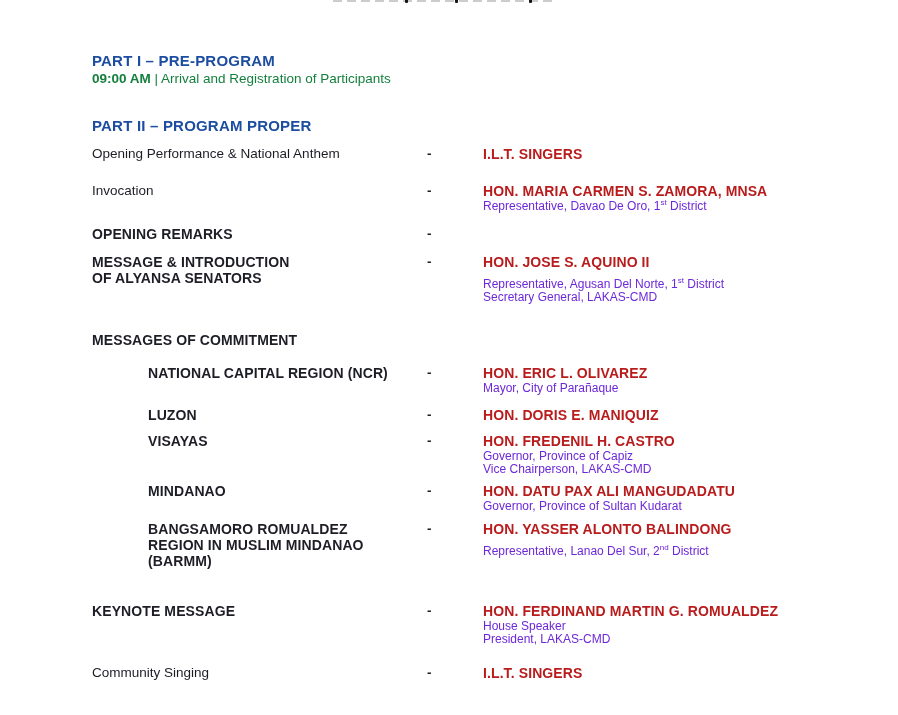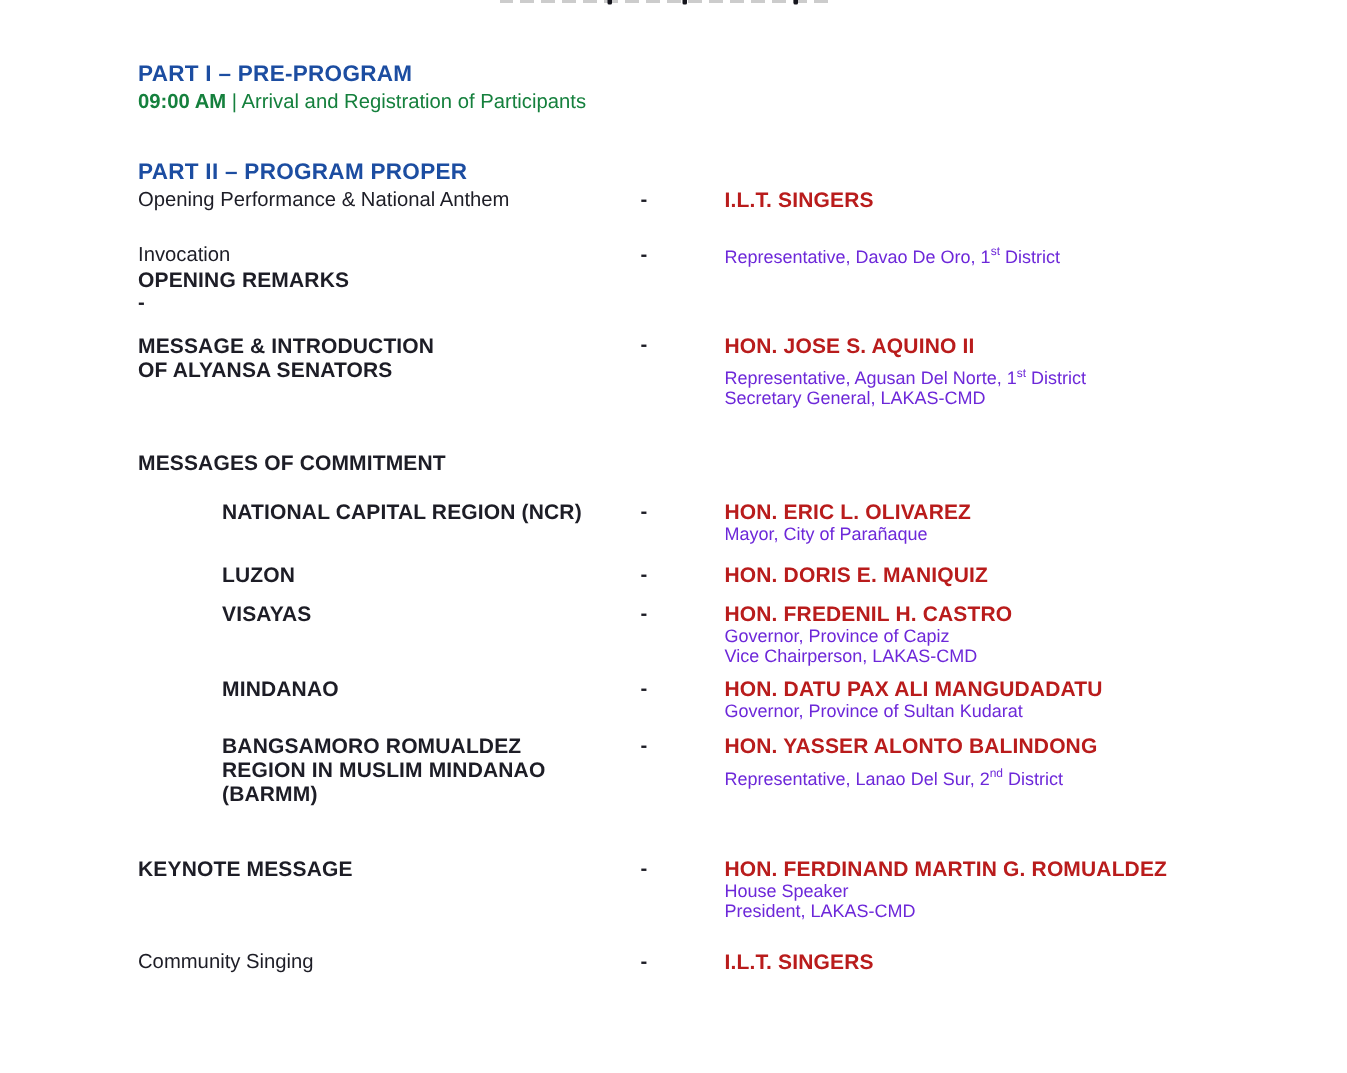--- a/index.html
+++ b/index.html
@@ -2,21 +2,21 @@
 <html><head>
 <meta charset="utf-8">
 <style>
   html,body{margin:0;padding:0;}
   body{
     width:898px;height:715px;overflow:hidden;position:relative;
     background:#ffffff;color:#1d1d26;
     font-family:"Liberation Sans", sans-serif;
     -webkit-font-smoothing:antialiased;
   }
-  .doc{position:absolute;left:92px;top:1px;width:760px;}
+  .doc{position:absolute;left:92px;top:12px;width:760px;}
 
   
   .top-fragment{position:absolute;left:333px;top:0;width:222px;height:3px;}
   .top-fragment .streak{
     position:absolute;left:0;top:0;width:100%;height:2px;opacity:.30;
     background:repeating-linear-gradient(90deg,#555 0 9px,transparent 9px 14px);
   }
   .top-fragment .mark{position:absolute;top:0;width:3px;height:3px;background:#15151d;border-radius:0 0 1px 1px;}
   .top-fragment .m1{left:72px;} .top-fragment .m2{left:122px;} .top-fragment .m3{left:196px;}
 
@@ -59,39 +59,40 @@
     <div class="time-line">
       <span class="bold">09:00 AM</span>
       <span>|</span>
       <span>Arrival and Registration of Participants</span>
     </div>
   </div>
 
   <div class="h-blue part2-heading">PART II – PROGRAM PROPER</div>
 
   <div>
-      <div class="row" style="margin-top: 2px;">
+      <div class="row" style="margin-top: 12px;">
         <div class="label">
           <div>Opening Performance &amp; National Anthem</div>
         </div>
         <div class="dash">-</div>
         <div class="right">
           <div class="name">I.L.T. SINGERS</div>
         </div>
       </div>
       <div class="row" style="margin-top: 20px;">
         <div class="label">
           <div>Invocation</div>
         </div>
         <div class="dash">-</div>
         <div class="right">
+          <div class="name">HON. MARIA CARMEN S. ZAMORA, MNSA</div>
           <div class="sub">Representative, Davao De Oro, 1<sup>st</sup> District</div>
         </div>
       </div>
-      <div class="row" style=" flex-direction: column;">
+      <div class="row" style="margin-top: 13px;">
         <div class="label bold">
           <div>OPENING REMARKS</div>
         </div>
         <div class="dash">-</div>
       </div>
       <div class="row" style="margin-top: 12px;">
         <div class="label bold">
           <div>MESSAGE &amp; INTRODUCTION</div>
           <div>OF ALYANSA SENATORS</div>
         </div>

